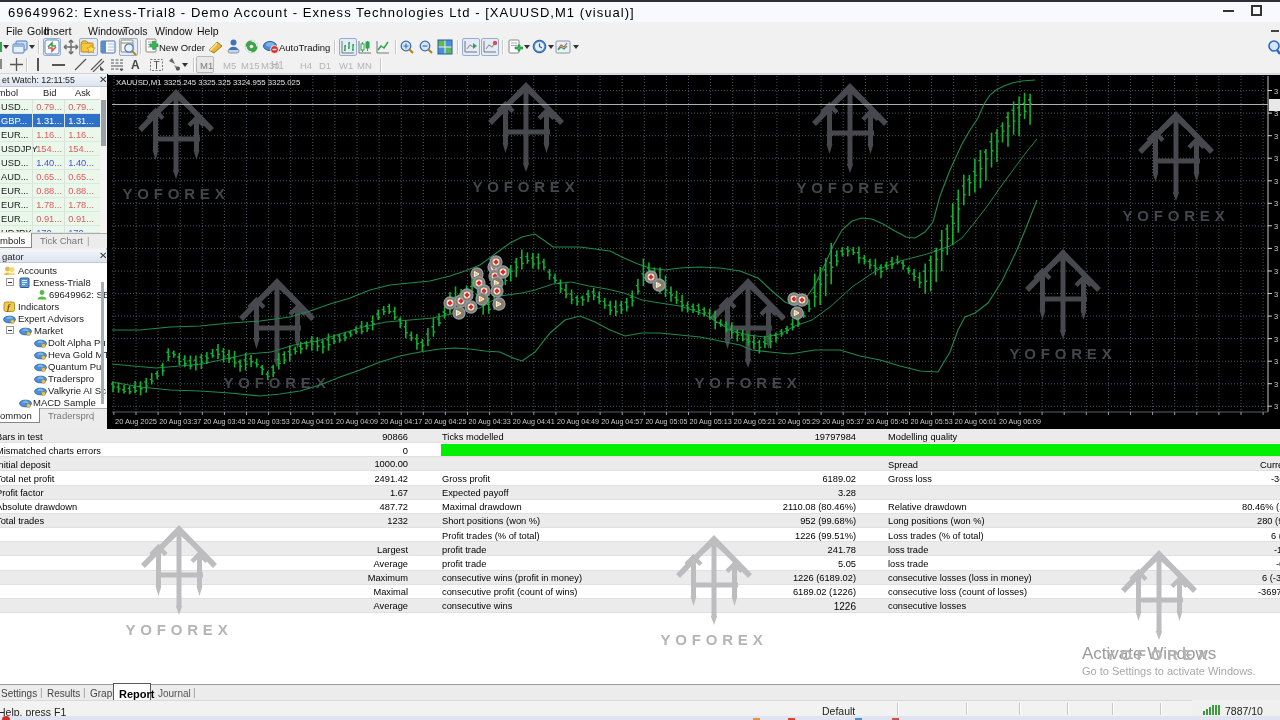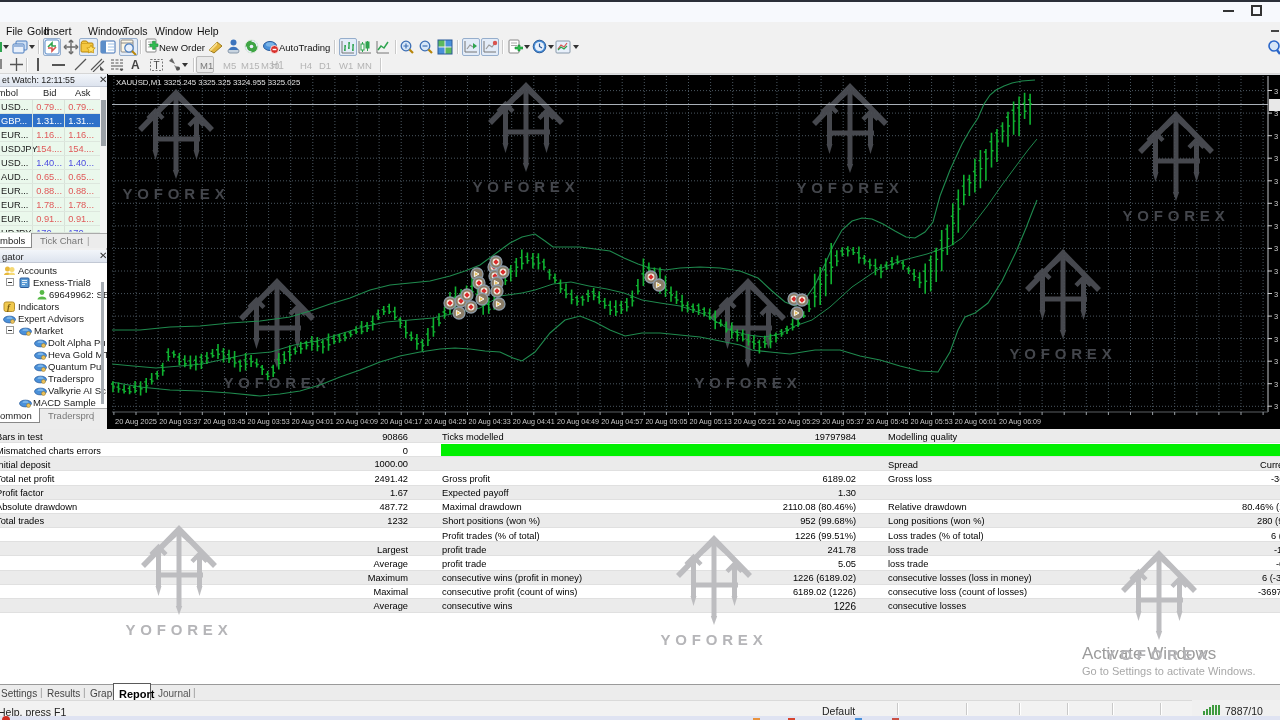--- a/index.html
+++ b/index.html
@@ -5,20 +5,21 @@
 body{font-family:"Liberation Sans",sans-serif;position:relative;background:#f0f0f0}
 .abs{position:absolute}
 .sep{position:absolute;width:1px;background:#c9c9c9;box-shadow:1px 0 0 #fff}
 .press{position:absolute;border:1px solid #96aecc;background:#e3ecf8;border-radius:2px}
 .dd{position:absolute;width:0;height:0;border-left:3.5px solid transparent;border-right:3.5px solid transparent;border-top:4px solid #333}
 </style></head>
 <body>
 
 <div class="abs" style="left:0;top:0;width:1280px;height:2px;background:#2b3039"></div>
 <div class="abs" style="left:0;top:2px;width:1280px;height:20px;background:#f7f9fd">
+  <div class="abs" style="left:8px;top:3px;font-size:13px;letter-spacing:1.05px;color:#000">69649962: Exness-Trial8 - Demo Account - Exness Technologies Ltd - [XAUUSD,M1 (visual)]</div>
   <div class="abs" style="left:1223px;top:8px;width:11px;height:2px;background:#333"></div>
   <div class="abs" style="left:1251px;top:3px;width:11px;height:11px;border:2px solid #333"></div>
 </div>
 
 <div class="abs" style="left:0;top:22px;width:1280px;height:16px;background:#f1f1f1">
   <span class="abs" style="left:6px;top:3px;font-size:10.5px;color:#111">File</span>
   <span class="abs" style="left:27px;top:3px;font-size:10.5px;color:#111">Gold</span>
   <span class="abs" style="left:44px;top:3px;font-size:11px;color:#111">Insert</span>
   <span class="abs" style="left:88px;top:3px;font-size:10.5px;color:#111">Window</span>
   <span class="abs" style="left:123px;top:3px;font-size:10.5px;color:#111">Tools</span>
@@ -611,21 +612,21 @@
     <span class="abs" style="left:-4px;top:45.0px;font-size:9.3px;color:#000;white-space:nowrap">Total net profit</span>
     <span class="abs" style="left:208px;top:45.0px;width:200px;text-align:right;font-size:9.3px;color:#000">2491.42</span>
     <span class="abs" style="left:442px;top:45.0px;font-size:9.3px;color:#000;white-space:nowrap">Gross profit</span>
     <span class="abs" style="left:656px;top:45.0px;width:200px;text-align:right;font-size:9.3px;color:#000">6189.02</span>
     <span class="abs" style="left:888px;top:45.0px;font-size:9.3px;color:#000;white-space:nowrap">Gross loss</span>
     <span class="abs" style="left:1271px;top:45.0px;font-size:9.3px;color:#000;white-space:nowrap">-3697.60</span>
     <div class="abs" style="left:0;top:56.6px;width:1280px;height:14.15px;background:#ebebeb;border-bottom:1px solid #e0e0e0"></div>
     <span class="abs" style="left:-4px;top:59.1px;font-size:9.3px;color:#000;white-space:nowrap">Profit factor</span>
     <span class="abs" style="left:208px;top:59.1px;width:200px;text-align:right;font-size:9.3px;color:#000">1.67</span>
     <span class="abs" style="left:442px;top:59.1px;font-size:9.3px;color:#000;white-space:nowrap">Expected payoff</span>
-    <span class="abs" style="left:656px;top:59.1px;width:200px;text-align:right;font-size:9.3px;color:#000">1.30</span>
+    <span class="abs" style="left:656px;top:59.1px;width:200px;text-align:right;font-size:9.3px;color:#000">3.28</span>
     <div class="abs" style="left:0;top:70.8px;width:1280px;height:14.15px;background:transparent;border-bottom:1px solid #e0e0e0"></div>
     <span class="abs" style="left:-4px;top:73.3px;font-size:9.3px;color:#000;white-space:nowrap">Absolute drawdown</span>
     <span class="abs" style="left:208px;top:73.3px;width:200px;text-align:right;font-size:9.3px;color:#000">487.72</span>
     <span class="abs" style="left:442px;top:73.3px;font-size:9.3px;color:#000;white-space:nowrap">Maximal drawdown</span>
     <span class="abs" style="left:656px;top:73.3px;width:200px;text-align:right;font-size:9.3px;color:#000">2110.08 (80.46%)</span>
     <span class="abs" style="left:888px;top:73.3px;font-size:9.3px;color:#000;white-space:nowrap">Relative drawdown</span>
     <span class="abs" style="left:1242px;top:73.3px;font-size:9.3px;color:#000;white-space:nowrap">80.46% (2110.08)</span>
     <div class="abs" style="left:0;top:84.9px;width:1280px;height:14.15px;background:#ebebeb;border-bottom:1px solid #e0e0e0"></div>
     <span class="abs" style="left:-4px;top:87.4px;font-size:9.3px;color:#000;white-space:nowrap">Total trades</span>
     <span class="abs" style="left:208px;top:87.4px;width:200px;text-align:right;font-size:9.3px;color:#000">1232</span>

